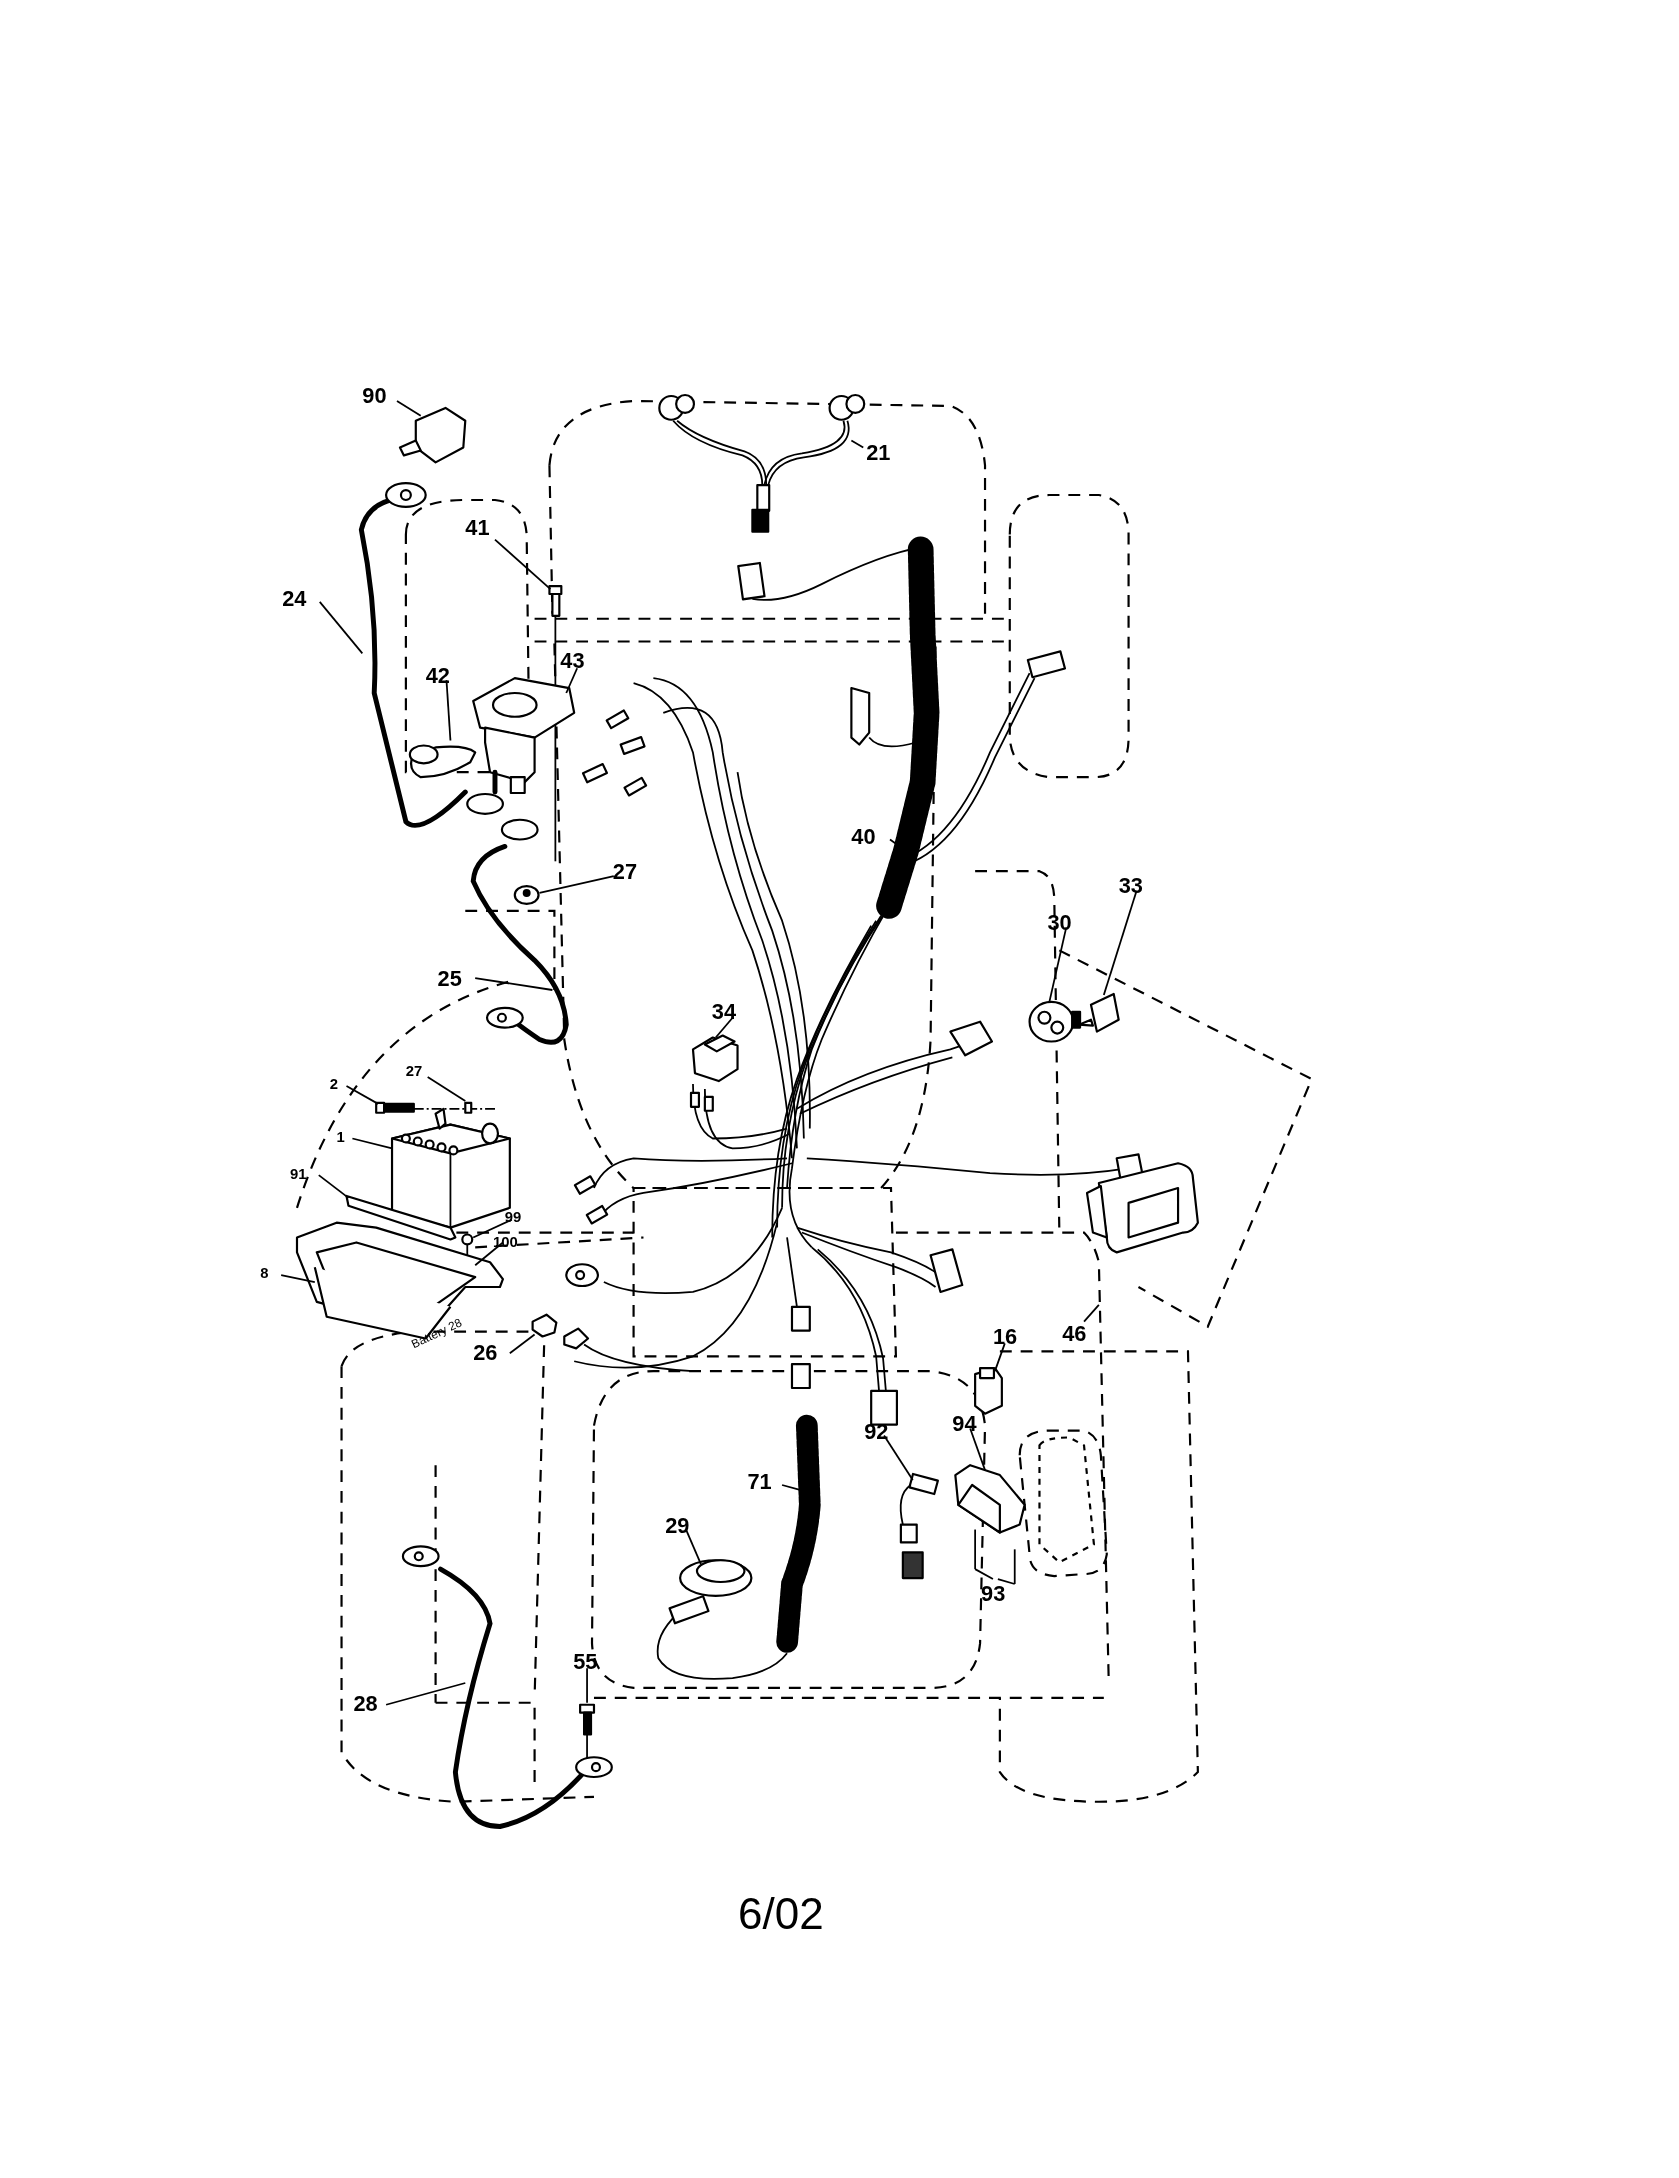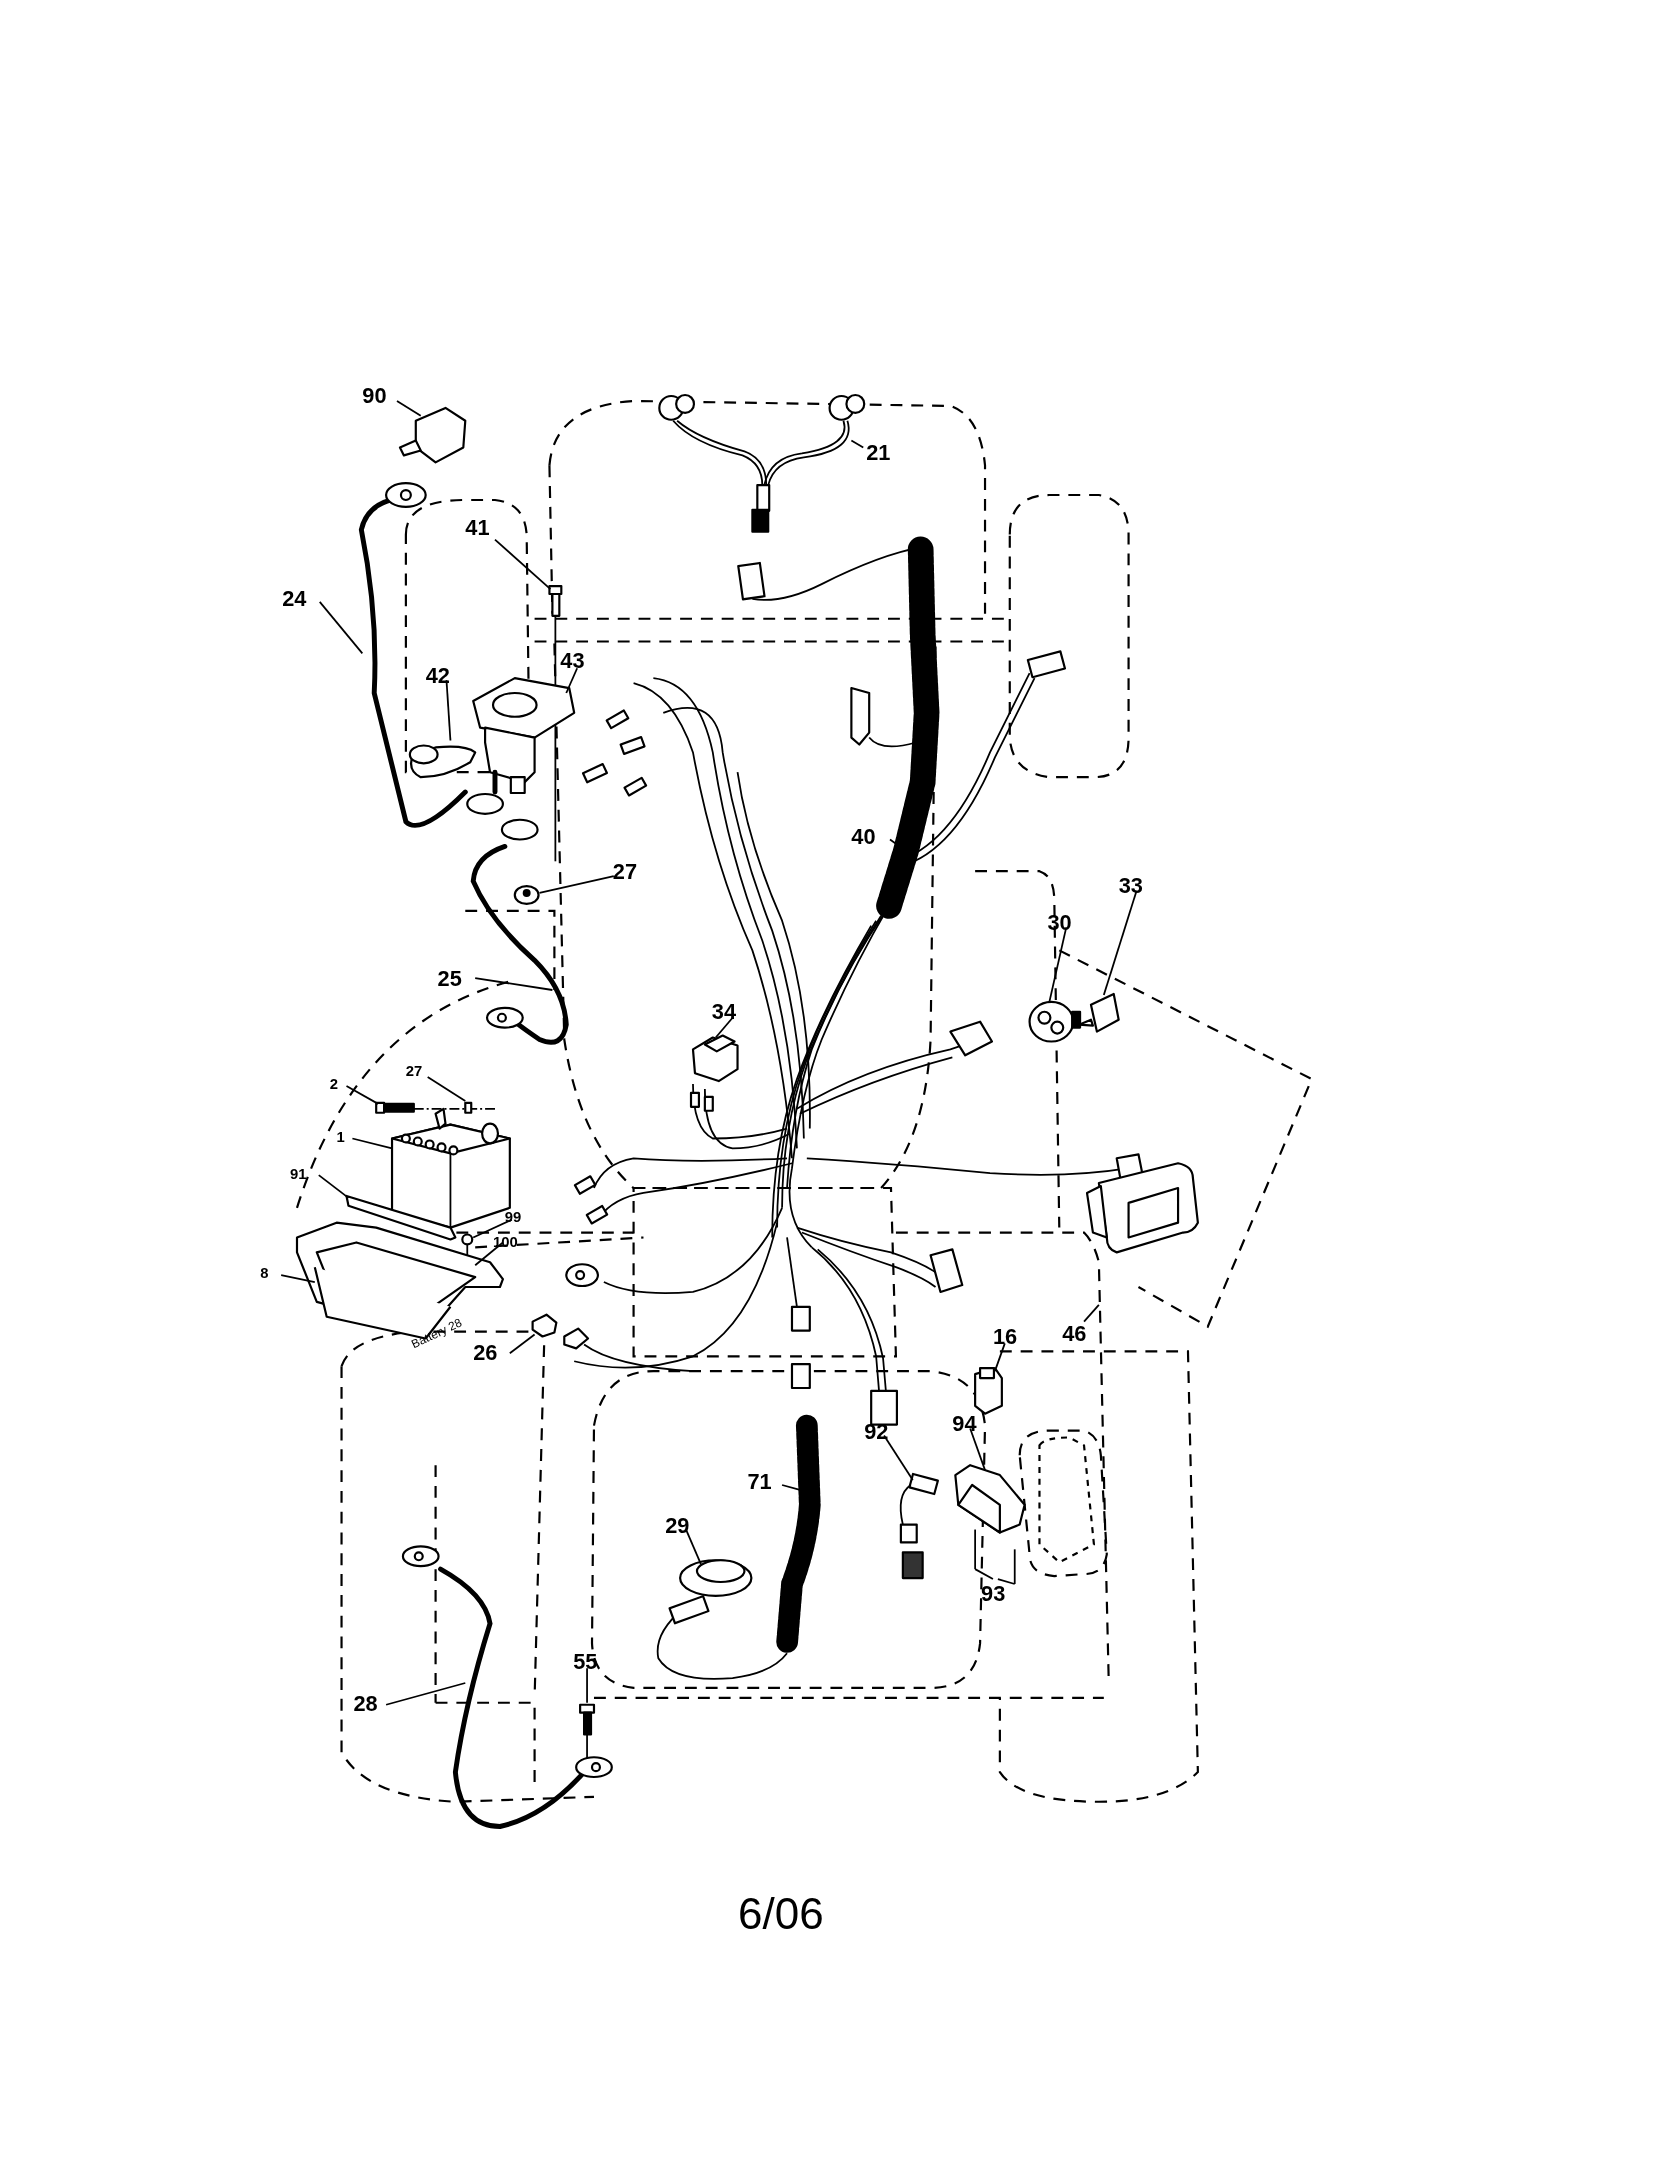--- a/index.html
+++ b/index.html
@@ -349,14 +349,14 @@
     <text class="callout" x="962" y="1445">94</text>
     <text class="callout" x="873" y="1454">92</text>
     <text class="callout" x="755" y="1504">71</text>
     <text class="callout" x="672" y="1549">29</text>
     <text class="callout" x="991" y="1617">93</text>
     <text class="callout" x="579" y="1686">55</text>
     <text class="callout" x="357" y="1728">28</text>
   </g>
 </svg>
 
-<div class="date">6/06</div>
+<div class="date">6/02</div>
 
 
 </body></html>

